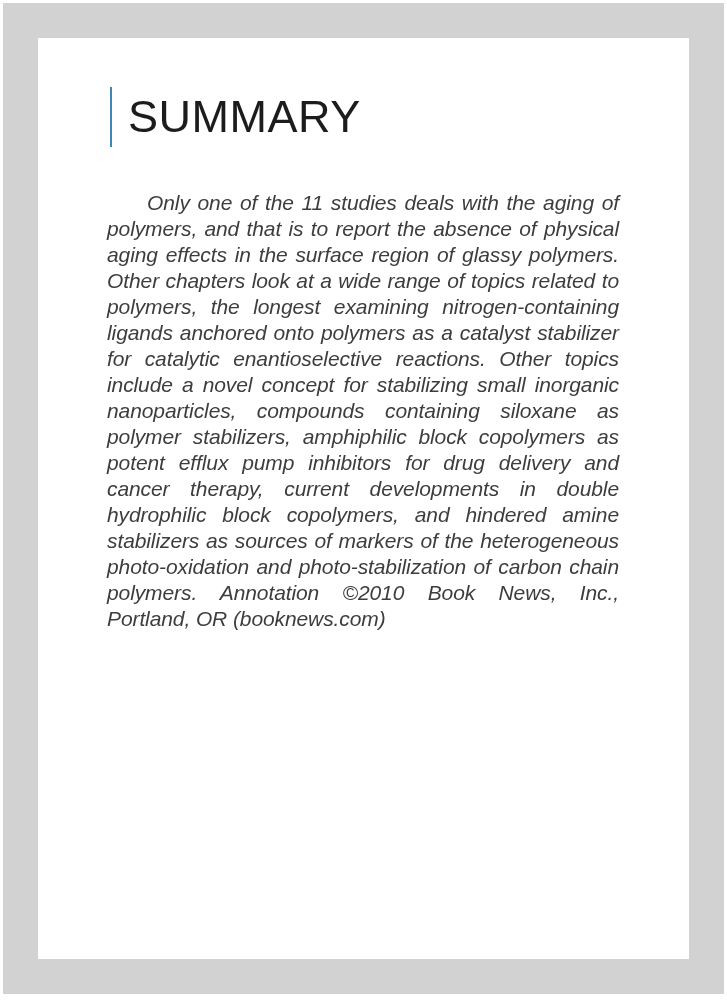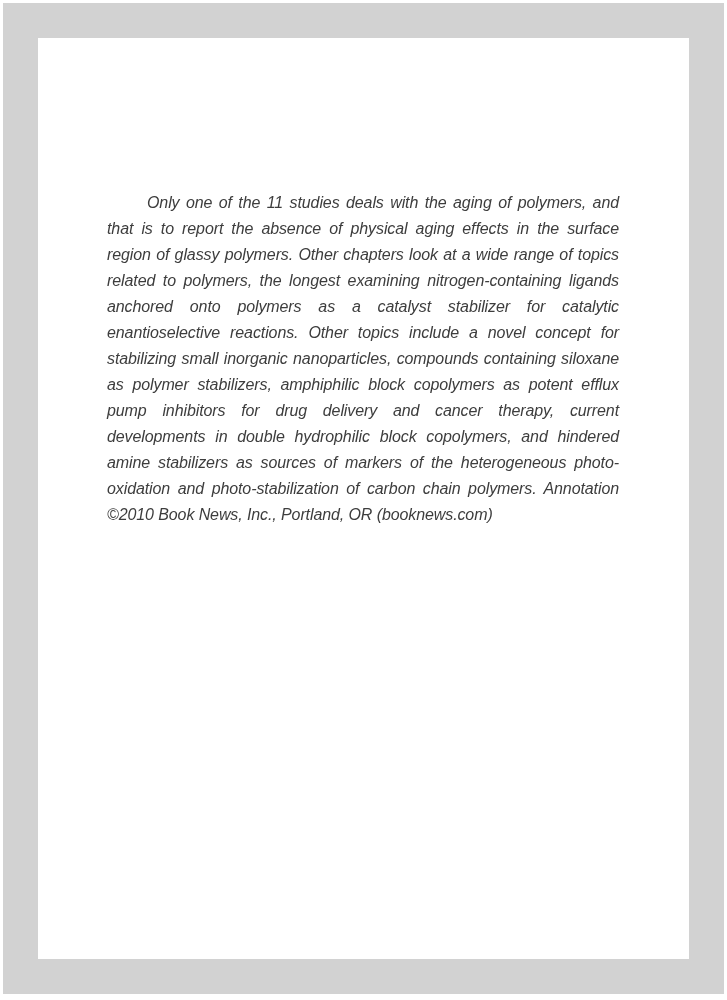--- a/index.html
+++ b/index.html
@@ -63,29 +63,33 @@
     color: var(--heading-text);
     white-space: nowrap;
   }
   .summary-paragraph {
     position: absolute;
     left: 69px;
     top: 152px;
     width: 512px;
     font-family: "Liberation Sans", sans-serif;
     font-style: italic;
-    font-size: 16px;
+    font-size: 21px;
     letter-spacing: -0.1px;
     line-height: 26px;
     color: var(--body-text);
     text-align: justify;
     text-indent: 40px;
   }
 </style>
 </head>
 <body>
 
 <div class="viewport">
   <div class="frame"></div>
   <div class="page">
+    <div class="title-row">
+      <div class="accent-bar"></div>
+      <h1 class="page-title">SUMMARY</h1>
+    </div>
     <p class="summary-paragraph">Only one of the 11 studies deals with the aging of polymers, and that is to report the absence of physical aging effects in the surface region of glassy polymers. Other chapters look at a wide range of topics related to polymers, the longest examining nitrogen-containing ligands anchored onto polymers as a catalyst stabilizer for catalytic enantioselective reactions. Other topics include a novel concept for stabilizing small inorganic nanoparticles, compounds containing siloxane as polymer stabilizers, amphiphilic block copolymers as potent efflux pump inhibitors for drug delivery and cancer therapy, current developments in double hydrophilic block copolymers, and hindered amine stabilizers as sources of markers of the heterogeneous photo-oxidation and photo-stabilization of carbon chain polymers. Annotation ©2010 Book News, Inc., Portland, OR (booknews.com)</p>
   </div>
 </div>
 
 </body></html>

